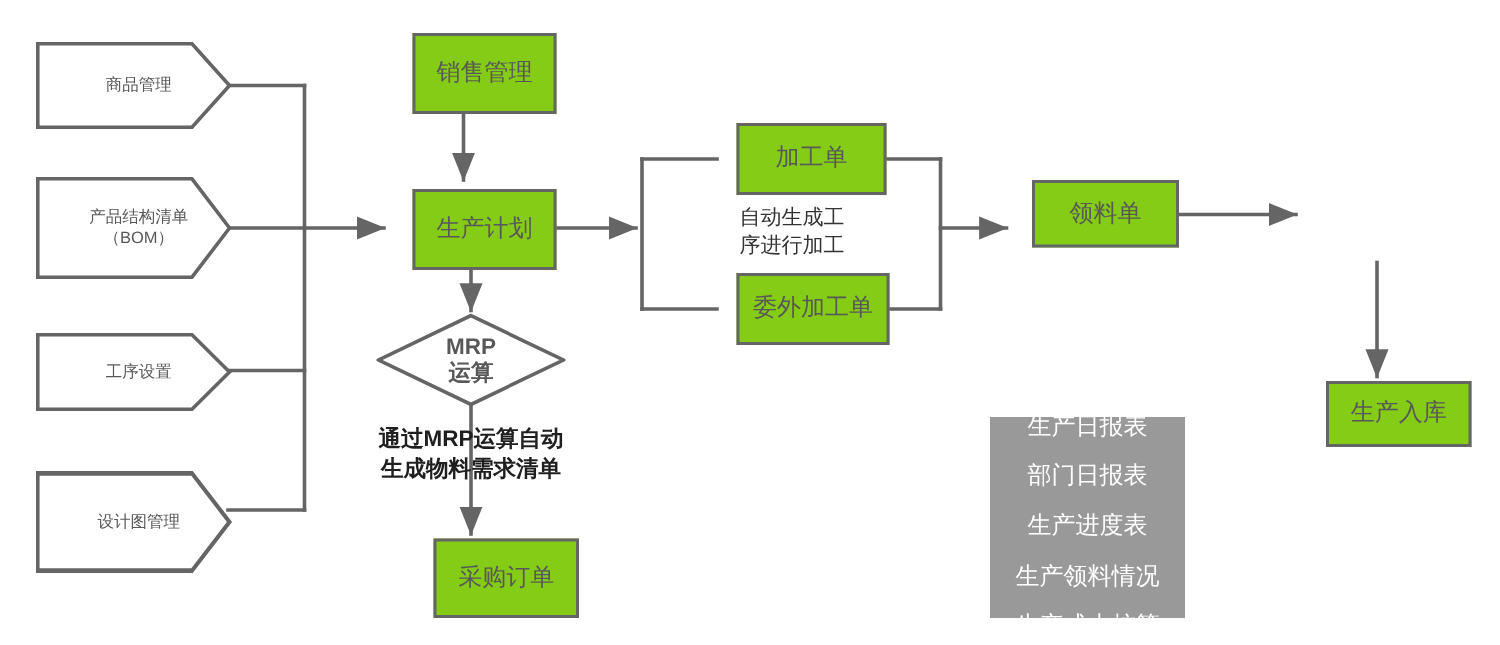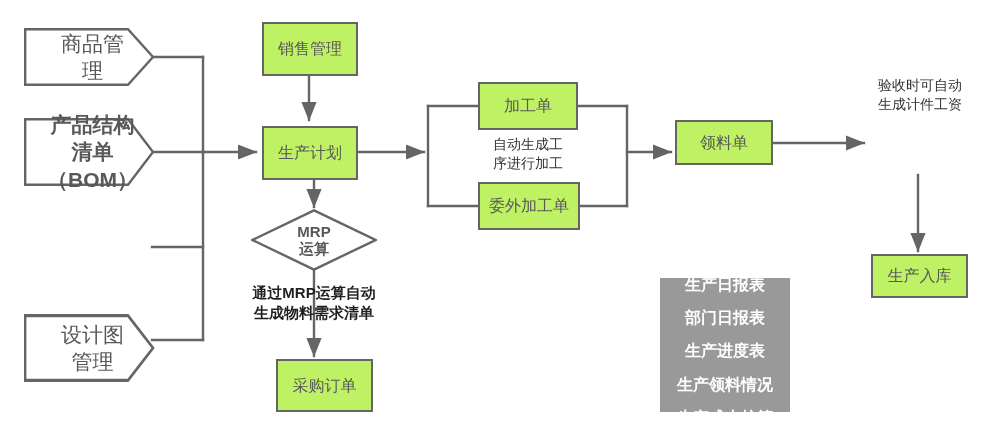--- a/index.html
+++ b/index.html
@@ -5,41 +5,41 @@
   html,body{margin:0;padding:0;}
   body{
     width:1000px;height:430px;background:#ffffff;
     font-family:"Liberation Sans","DejaVu Sans",sans-serif;
     overflow:hidden;position:relative;
   }
   #canvas{position:absolute;left:0;top:0;width:1000px;height:430px;}
   svg.lines{position:absolute;left:0;top:0;width:1000px;height:430px;pointer-events:none;}
 
   .node{position:absolute;box-sizing:border-box;display:flex;align-items:center;
-        justify-content:center;text-align:left;color:#585858;background:#bef264;}
+        justify-content:center;text-align:left;color:#585858;background:#84cc16;margin-left:13px;}
   .rect{border:2px solid #656565;font-size:16px;line-height:1.25;}
 
   .penta{position:absolute;box-sizing:border-box;}
   .penta .pbody{position:absolute;left:0;top:0;width:100%;height:100%;}
   .penta .plabel{position:absolute;left:0;top:0;width:100%;height:100%;
         display:flex;align-items:center;justify-content:center;text-align:center;
-        color:#585858;font-size:21px;line-height:1.3;padding-right:26px;box-sizing:border-box;padding-left:32px;}
+        color:#585858;font-size:11px;line-height:1.3;padding-right:26px;box-sizing:border-box;padding-left:32px;}
 
   .diamond{position:absolute;box-sizing:border-box;font-weight:bold;}
   .diamond .dlabel{position:absolute;left:0;top:0;width:100%;height:100%;
         display:flex;flex-direction:column;align-items:center;justify-content:center;
         color:#585858;font-size:15px;line-height:1.15;}
 
   .annot{position:absolute;color:#333333;font-size:14px;line-height:1.35;
          text-align:center;white-space:pre-line;}
   .annot.bold{font-weight:bold;color:#1f1f1f;font-size:15px;}
 
   .reportbox{position:absolute;background:#999999;display:flex;flex-direction:column;
              align-items:center;justify-content:center;}
-  .reportbox .ritem{color:#ffffff;font-weight:bold;font-size:16px;line-height:1.32;
+  .reportbox .ritem{color:#ffffff;font-weight:normal;font-size:16px;line-height:1.32;
                     white-space:nowrap;margin-top:12px;}
 </style>
 </head>
 <body>
 
 <div id="canvas">
 
   <svg class="lines" viewBox="0 0 1000 430" xmlns="http://www.w3.org/2000/svg">
     <defs>
       <marker id="arrow" markerWidth="9" markerHeight="9" refX="7.6" refY="3.2" orient="auto" markerUnits="strokeWidth">
@@ -84,24 +84,30 @@
     <svg class="pbody" viewBox="0 0 131 58" preserveAspectRatio="none">
       <polygon points="1.2,1.2 104,1.2 129,29 104,56.8 1.2,56.8" fill="#ffffff" stroke="#656565" stroke-width="2.4" stroke-linejoin="miter"></polygon>
     </svg>
     <div class="plabel">商品管理</div>
   </div>
 
   <div class="penta" style="left:24px;top:118px;width:131px;height:68px;">
     <svg class="pbody" viewBox="0 0 131 68" preserveAspectRatio="none">
       <polygon points="1.2,1.2 104,1.2 129,34 104,66.8 1.2,66.8" fill="#ffffff" stroke="#656565" stroke-width="2.4" stroke-linejoin="miter"></polygon>
     </svg>
-    <div class="plabel" style="white-space:pre-line;font-weight:bold;">产品结构清单
+    <div class="plabel" style="white-space:pre-line;">产品结构清单
 （BOM）</div>
   </div>
 
+  <div class="penta" style="left:24px;top:222px;width:131px;height:52px;">
+    <svg class="pbody" viewBox="0 0 131 52" preserveAspectRatio="none">
+      <polygon points="1.2,1.2 104,1.2 129,26 104,50.8 1.2,50.8" fill="#ffffff" stroke="#656565" stroke-width="2.4" stroke-linejoin="miter"></polygon>
+    </svg>
+    <div class="plabel">工序设置</div>
+  </div>
 
   <div class="penta" style="left:24px;top:314px;width:131px;height:68px;">
     <svg class="pbody" viewBox="0 0 131 52" preserveAspectRatio="none">
       <polygon points="1.2,1.2 104,1.2 129,26 104,50.8 1.2,50.8" fill="#ffffff" stroke="#656565" stroke-width="2.4" stroke-linejoin="miter"></polygon>
     </svg>
     <div class="plabel">设计图管理</div>
   </div>
 
   <div class="node rect" style="left:262px;top:22px;width:96px;height:54px;">销售管理</div>
 
@@ -124,22 +130,20 @@
 
   <div class="node rect" style="left:478px;top:82px;width:100px;height:48px;">加工单</div>
 
   <div class="annot" style="left:478px;top:135px;width:100px;">自动生成工
 序进行加工</div>
 
   <div class="node rect" style="left:478px;top:182px;width:102px;height:48px;">委外加工单</div>
 
   <div class="node rect" style="left:675px;top:120px;width:98px;height:45px;">领料单</div>
 
-  <div class="annot" style="left:855px;top:76px;width:130px;">验收时可自动
-生成计件工资</div>
 
 
   <div class="node rect" style="left:871px;top:254px;width:97px;height:44px;">生产入库</div>
 
   <div class="reportbox" style="left:660px;top:278px;width:130px;height:134px;">
     <div class="ritem">生产日报表</div>
     <div class="ritem">部门日报表</div>
     <div class="ritem">生产进度表</div>
     <div class="ritem">生产领料情况</div>
     <div class="ritem">生产成本核算</div>

